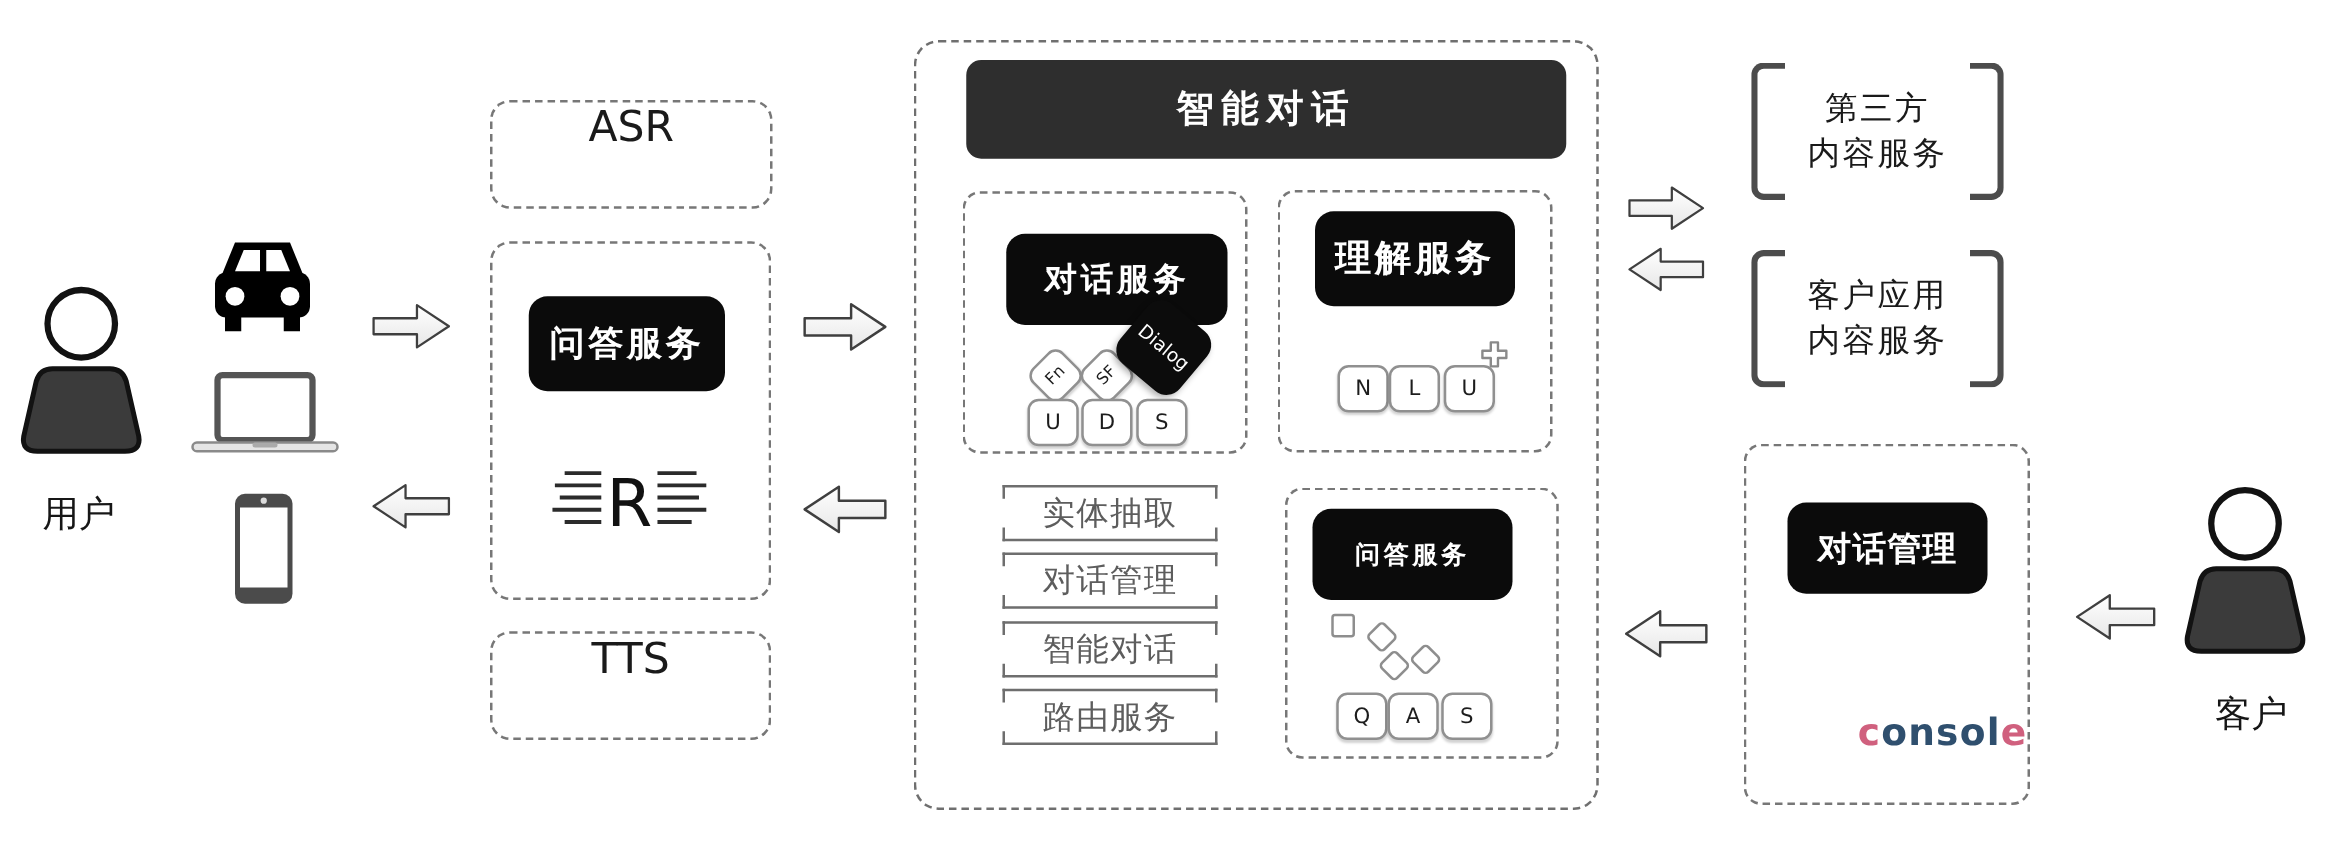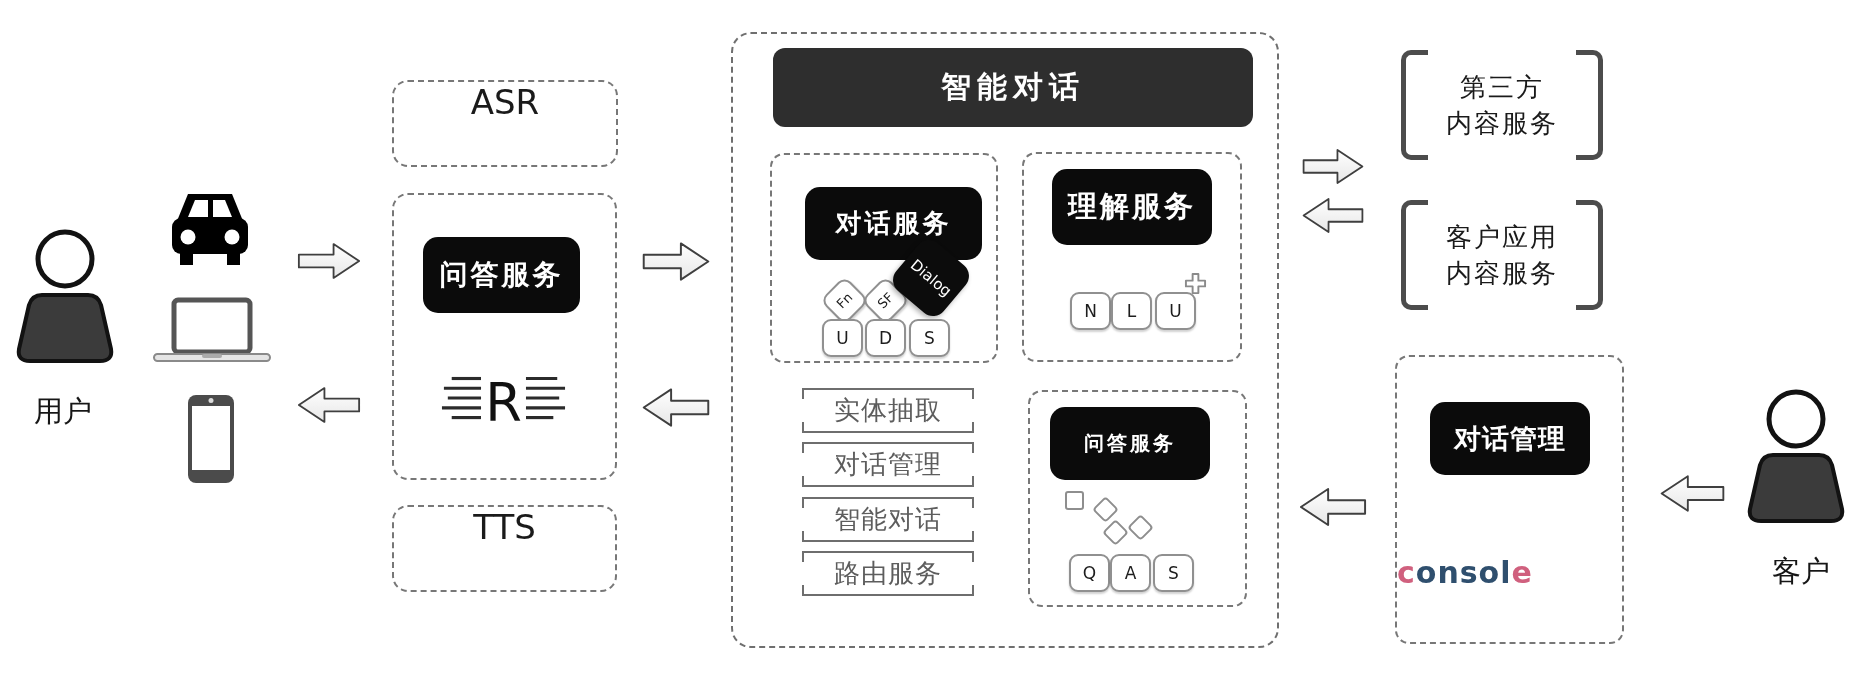--- a/index.html
+++ b/index.html
@@ -245,21 +245,21 @@
   <div class="bracket-txt">
     <span>客户应用</span>
     <span>内容服务</span>
   </div>
 </div>
 
 <div class="abs dashed" style="left:1395px;top:355px;width:225px;height:285px;border-radius:14px">
   <div class="abs black-pill" style="left:33px;top:45px;width:160px;height:73px;font-size:27px;letter-spacing:1px">
     <span>对话管理</span>
   </div>
-  <div class="abs console-brand" style="left:0;top:198px;width:100%;text-align:left">
+  <div class="abs console-brand" style="left:0;top:212px;width:100%;text-align:right">
     <span style="color:#d0607e">c</span><span style="color:#2f4f6e">onsol</span><span style="color:#d0607e">e</span>
   </div>
 </div>
 
 <div class="arrow flip" style="left:1655px;top:472px;width:75px;height:43px">
   <svg viewBox="0 0 72 46">
       <path d="M3 16 H41 V4.5 L69 23 L41 41.5 V30 H3 Z" fill="url(#arrowGrad)" stroke="#3f3f3f" stroke-width="2" stroke-linejoin="round"></path>
     </svg>
 </div>
 

